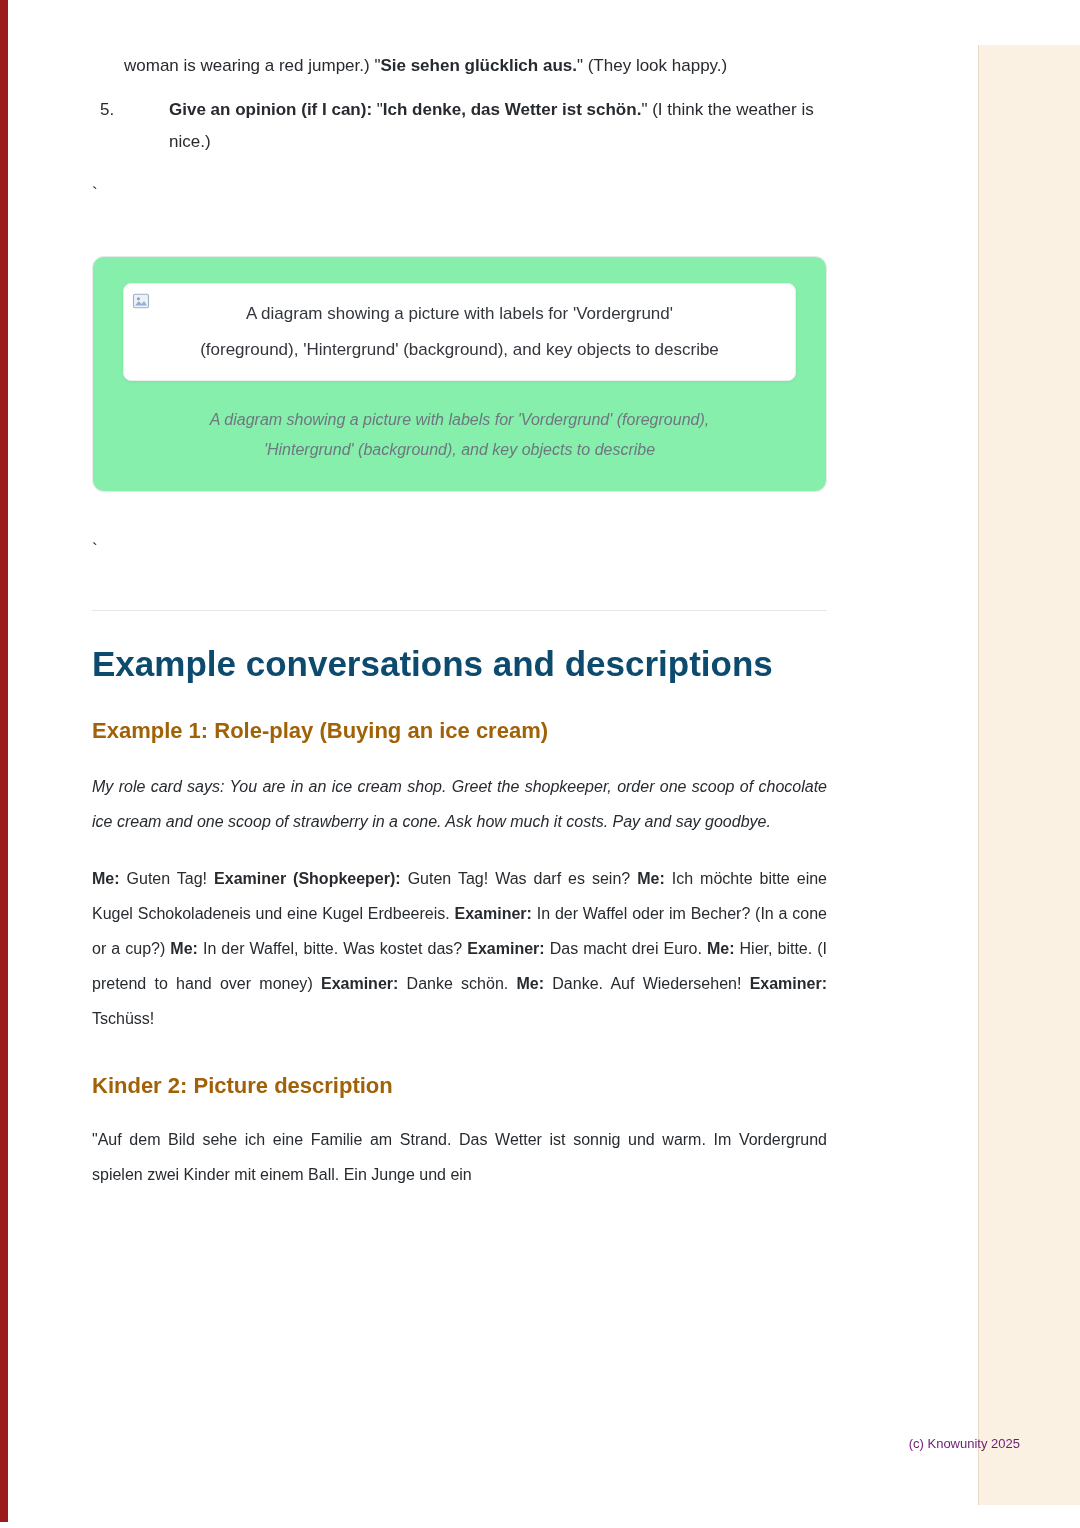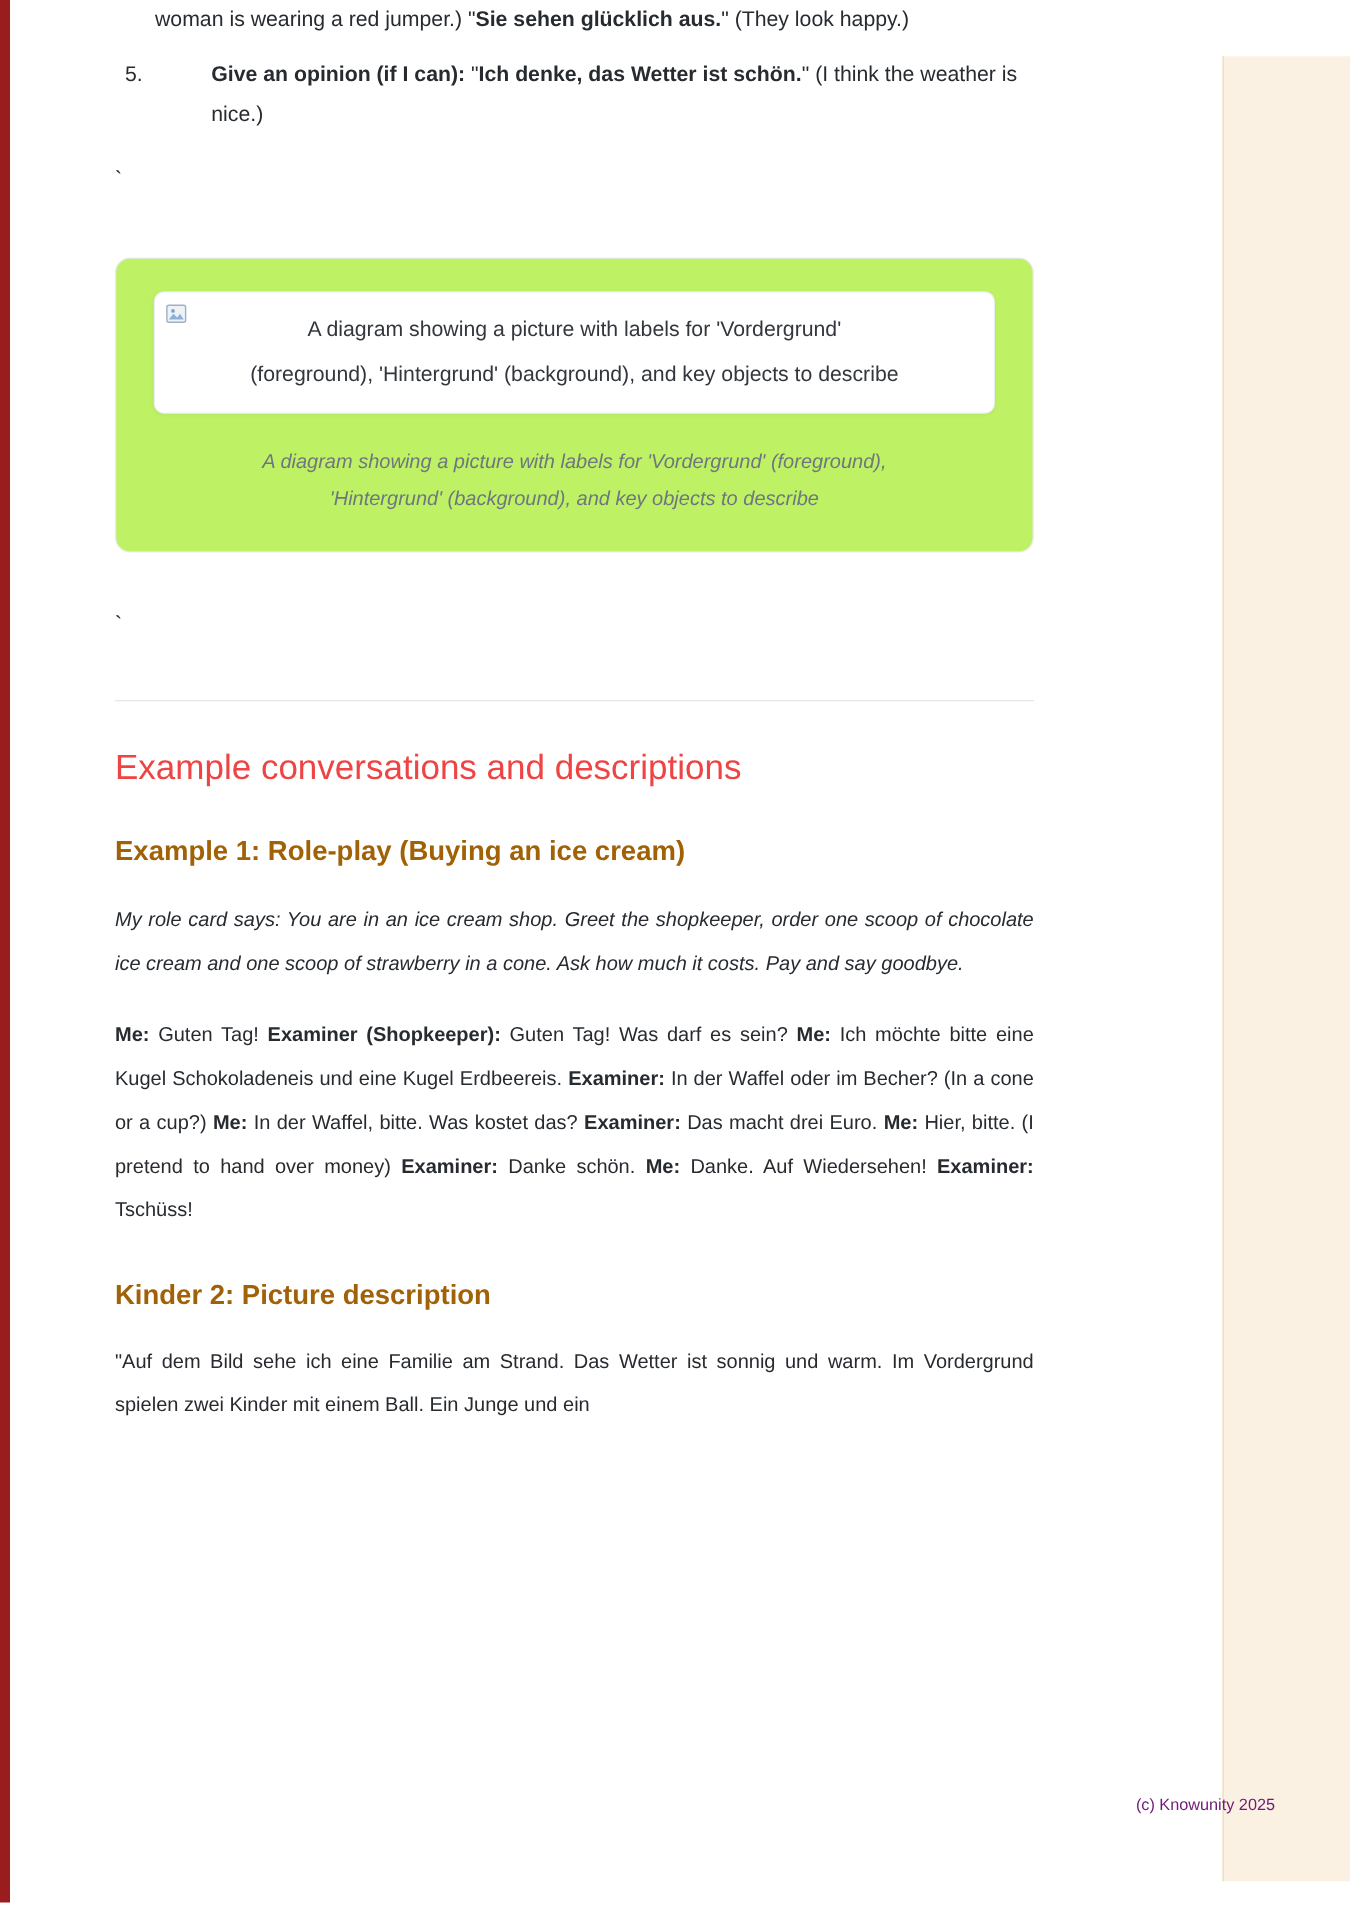--- a/index.html
+++ b/index.html
@@ -4,37 +4,37 @@
 <style>
   html,body{margin:0;padding:0;}
   body{
     width:1080px;height:1528px;position:relative;overflow:hidden;
     background:#ffffff;
     font-family:"Liberation Sans","DejaVu Sans",sans-serif;
     color:#272b30;
   }
   .left-strip{position:absolute;left:0;top:0;width:8px;height:1522px;background:#9b1c1c;}
   .right-strip{position:absolute;left:978px;top:45px;width:102px;height:1460px;background:#faf1e3;border-left:1px solid #e9dcc6;}
-  .content{position:absolute;left:92px;top:0;width:735px;}
+  .content{position:absolute;left:92px;top:0;width:735px;padding-top:50px;}
   p{margin:0;}
   .body-text{font-size:17px;line-height:32px;}
   .para{font-size:16px;line-height:35px;text-align:justify;}
   .cont-item{margin-left:32px;}
   .li{display:flex;margin-top:12px;}
   .li-num{width:32px;padding-left:8px;box-sizing:border-box;flex:none;}
   .li-body{flex:1;margin-left:45px;}
   .tick{margin-top:20px;font-size:17px;line-height:32px;}
   .tick2{margin-top:42px;}
-  .figure{margin-top:46px;box-sizing:border-box;width:735px;background:#bef264;border:1px solid #e8e9ec;border-radius:12px;padding:26px 30px 26px 30px;}
+  .figure{margin-top:46px;box-sizing:border-box;width:735px;background:#86efac;border:1px solid #e8e9ec;border-radius:12px;padding:26px 30px 26px 30px;}
   .alt-card{position:relative;background:#ffffff;border:1px solid #ebedf0;border-radius:8px;box-shadow:0 1px 3px rgba(0,0,0,0.06);padding:12px 18px;}
   .alt-card .img-icon{position:absolute;left:8px;top:8px;width:18px;height:18px;}
   .alt-text{font-size:17px;line-height:36px;color:#33373d;text-align:center;white-space:pre-line;}
   .fig-caption{margin:24px auto 0 auto;max-width:660px;font-size:16px;line-height:30px;color:#6f7680;font-style:italic;text-align:center;white-space:pre-line;}
   .divider{margin-top:44px;border:none;border-top:1px solid #e5e7eb;height:0;}
-  h2.section{margin:36px 0 0 0;font-size:28px;line-height:34px;font-weight:400;color:#ef4444;}
+  h2.section{margin:36px 0 0 0;font-size:35px;line-height:34px;font-weight:700;color:#0c4a6e;}
   h3.sub{margin:36px 0 0 0;font-size:22px;line-height:28px;font-weight:700;color:#a16207;}
   .mt24{margin-top:24px;}
   .mt22{margin-top:22px;}
   .mt40{margin-top:40px;}
   .italic{font-style:italic;}
   .b{font-weight:700;}
   .i{}
   .footer{position:absolute;right:60px;bottom:76px;font-size:13px;line-height:16px;color:#701a75;}
 </style>
 </head>

